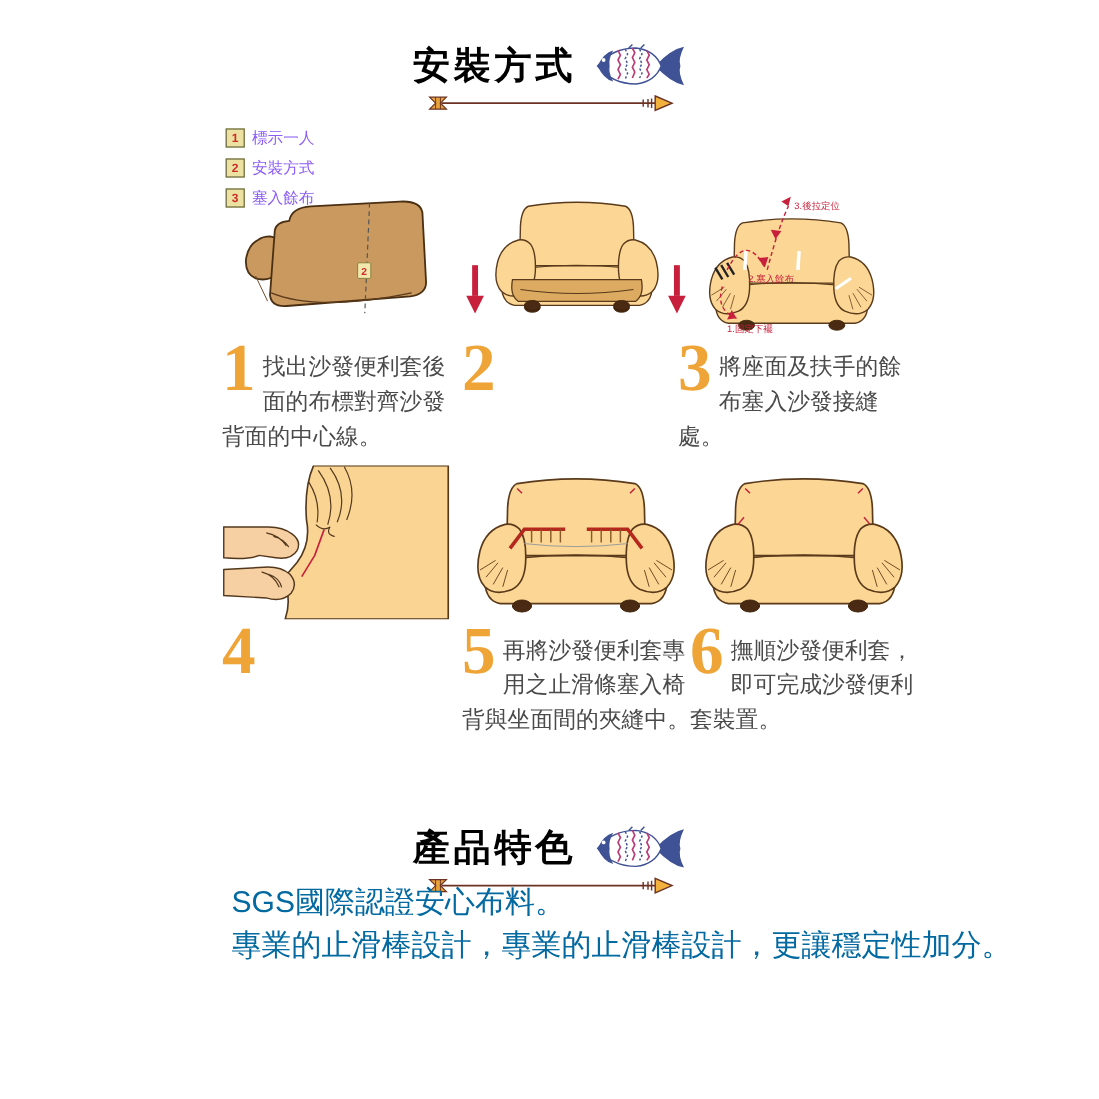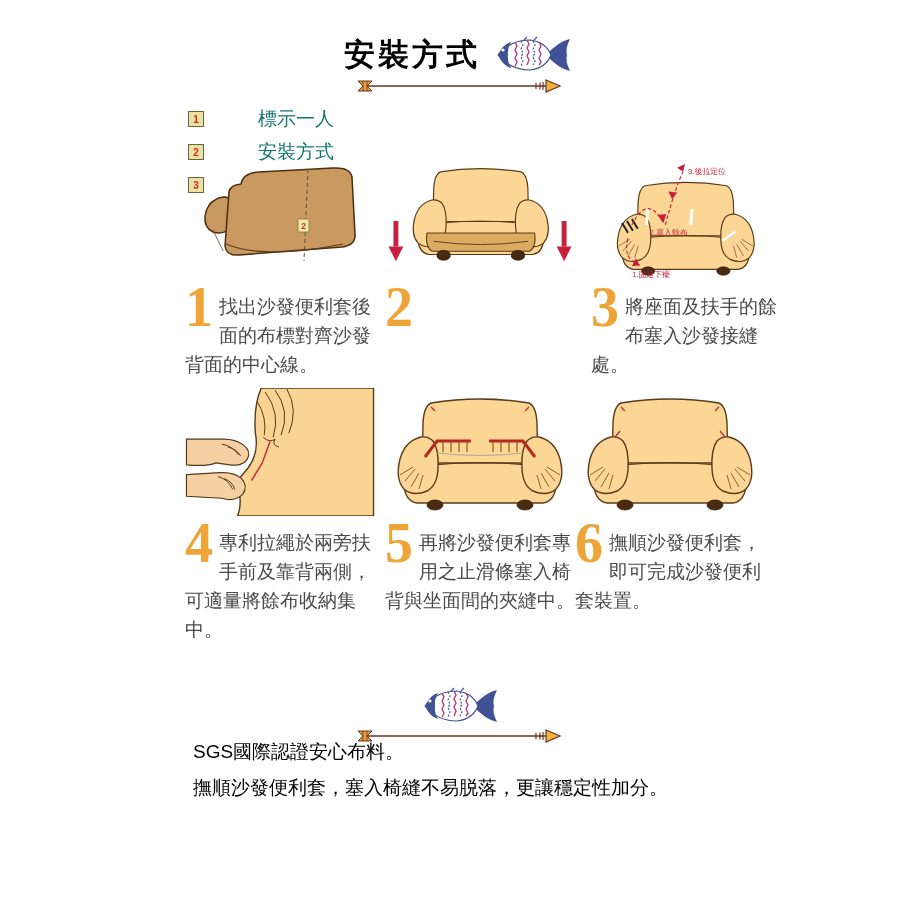--- a/index.html
+++ b/index.html
@@ -11,21 +11,21 @@
   .sec-title-row{display:flex;align-items:center;gap:10px;}
   .sec-title{margin:0;font-size:31px;font-weight:bold;letter-spacing:3px;color:#000000;}
   .fish{width:82px;height:40px;}
   .arrowline{width:208px;height:18px;margin-top:1px;}
 
   
   .legend{position:absolute;left:188px;top:106px;list-style:none;margin:0;padding:0;}
   .legend li{display:flex;align-items:center;gap:6px;margin-bottom:7px;}
   .lg-box{display:inline-flex;align-items:center;justify-content:center;width:14px;height:14px;
           background:#ece1a0;border:1px solid #66663c;font-size:10px;font-weight:bold;color:#cf2b2b;}
-  .lg-label{font-size:19px;color:#0f766e;margin-left:48px;}
+  .lg-label{font-size:13px;color:#8b5cf6;}
 
   
   .step{position:absolute;width:192px;}
   .illus{width:190px;height:120px;}
   .illus.tall{height:128px;}
   .illus svg{width:100%;height:100%;display:block;}
   .step-body{padding-top:12px;font-size:19px;line-height:29px;color:#4a4a4a;}
   .step-num{float:left;font-family:"Liberation Serif",serif;font-weight:bold;font-size:56px;
             line-height:30px;color:#efa438;margin:0 6px 0 0;}
 
@@ -42,21 +42,21 @@
   .teeth{fill:none;stroke:#8a5a28;stroke-width:1.2;}
   .whiteslit{stroke:#fff;stroke-width:3;fill:none;}
   .anno{font-family:"Liberation Sans",sans-serif;font-size:8px;fill:#c8203c;}
   .tagbox{fill:#f1e7ac;stroke:#8a7d3e;stroke-width:0.8;}
   .tagnum{font-family:"Liberation Sans",sans-serif;font-size:8.5px;fill:#cf2b2b;text-anchor:middle;font-weight:bold;}
   .hand{fill:#f6d0a2;stroke:#53381c;stroke-width:1.2;}
   .fold{fill:none;stroke:#53381c;stroke-width:1;}
 
   
   .features{position:absolute;left:193px;top:742px;margin:0;padding:0;list-style:none;}
-  .features li{font-size:19px;line-height:20px;margin-bottom:16px;color:#000000;}
+  .features li{font-size:25px;line-height:20px;margin-bottom:16px;color:#0369a1;}
 </style>
 </head>
 <body>
 
 <div class="page">
 
   <svg width="0" height="0" style="position:absolute" aria-hidden="true">
     <defs>
       <g id="sofa">
         <path class="sf" d="M46,12 Q95,4 144,12 Q151,15 152,32 L153,76 L37,76 L38,32 Q39,15 46,12 Z"></path>
@@ -149,21 +149,21 @@
           <rect class="red" x="178" y="62" width="5" height="26"></rect>
           <polygon class="red" points="173,88 188,88 180.5,103"></polygon>
         </g>
       </svg>
     </div>
     <div class="step-body">
       <span class="step-num">2</span>
     </div>
   </div>
 
-  <div class="step" style="left:591px;top:160px">
+  <div class="step" style="left:565px;top:160px">
     <div class="illus">
       <svg viewBox="0 0 190 122">
         <g transform="translate(14,16) scale(0.85)">
           <use href="#sofa"></use>
           <use href="#wrinkles"></use>
         </g>
         <path class="whiteslit" d="M56,50 L55,66 M101,50 L100,66"></path>
         <path d="M30,64 l6,10 M35,62 l6,10 M40,60 l6,10" stroke="#222" stroke-width="2" fill="none"></path>
         <path d="M132,82 l13,-9" stroke="#fff" stroke-width="2.5"></path>
         <path class="reddash" d="M40,66 Q56,34 72,64"></path>
@@ -193,21 +193,21 @@
         <path class="fold" d="M72,14 Q82,30 79,48"></path>
         <path class="fold" d="M78,50 q6,6 12,2 q-4,6 4,8"></path>
         <path class="redln" d="M85,54 L77,76 M77,76 L66,94"></path>
         <path class="hand" d="M0,52 L38,52 Q50,52 58,58 Q66,64 62,72 Q57,80 44,78 L30,76 Q20,80 0,78 Z"></path>
         <path class="fold" d="M42,60 q9,2 13,9 M36,57 q11,2 17,11"></path>
         <path class="hand" d="M0,88 L34,86 Q48,85 56,92 Q63,100 57,108 Q49,116 36,112 L0,110 Z"></path>
         <path class="fold" d="M38,92 q9,3 11,11 M32,90 q11,3 15,13"></path>
       </svg>
     </div>
     <div class="step-body">
-      <span class="step-num">4</span><span class="step-text">專利拉繩於兩旁扶手前及靠背兩側，可適量將餘布收納集中。</span>
+      <span class="step-num">4</span>
     </div>
   </div>
 
   <div class="step" style="left:385px;top:388px">
     <div class="illus tall">
       <svg viewBox="0 0 190 122">
         <use href="#sofa"></use>
         <use href="#wrinkles"></use>
         <path d="M46,16 l4,4 M144,16 l-4,4" stroke="#c8203c" stroke-width="1.2"></path>
         <path d="M52,62 Q95,67 138,62" stroke="#9a9a9a" stroke-width="0.8" fill="none"></path>
@@ -234,20 +234,21 @@
         <path d="M40,46 l5,-6 M150,46 l-5,-6 M46,16 l4,4 M144,16 l-4,4" stroke="#c8203c" stroke-width="1.2"></path>
       </svg>
     </div>
     <div class="step-body">
       <span class="step-num">6</span><span class="step-text">撫順沙發便利套，即可完成沙發便利套裝置。</span>
     </div>
   </div>
 
   <div class="sec-header" style="top:686px">
     <div class="sec-title-row">
+      <h1 class="sec-title">產品特色</h1>
       <svg class="fish" viewBox="0 0 82 40">
         <path d="M56,20 Q69,6 80,4 Q75,14 77,20 Q75,26 80,36 Q69,34 56,20 Z" fill="#3f5296"></path>
         <path d="M8,20 Q20,5 40,5 Q56,7 61,20 Q56,33 40,35 Q20,35 8,20 Z" fill="#fff" stroke="#3f5296" stroke-width="1.2"></path>
         <path d="M8,20 Q13,9 21,7 Q17,14 18,20 Q17,26 21,33 Q13,31 8,20 Z" fill="#3f5296"></path>
         <circle cx="13" cy="15" r="1.6" fill="#fff"></circle>
         <polyline points="25,7 27,11 25,15 27,19 25,23 27,27 25,31" fill="none" stroke="#b93e78" stroke-width="1.4"></polyline>
         <polyline points="31,6 33,10 31,14 33,18 31,22 33,26 31,31" fill="none" stroke="#3f5296" stroke-width="1.2" stroke-dasharray="2,1.6"></polyline>
         <polyline points="37,5 39,9 37,13 39,17 37,21 39,25 37,30" fill="none" stroke="#b93e78" stroke-width="1.4"></polyline>
         <polyline points="43,6 45,10 43,14 45,18 43,22 45,26 43,30" fill="none" stroke="#3f5296" stroke-width="1.2" stroke-dasharray="2,1.6"></polyline>
         <polyline points="49,7 51,11 49,15 51,19 49,23 51,27 49,30" fill="none" stroke="#b93e78" stroke-width="1.4"></polyline>
@@ -258,16 +259,16 @@
       <path d="M4,4 L18,4 L13,9 L18,14 L4,14 L9,9 Z" fill="#e8a23a" stroke="#6b3324" stroke-width="1"></path>
       <path d="M9,4 L9,14 M13,4 L13,14" stroke="#6b3324" stroke-width="0.8"></path>
       <line x1="14" y1="9" x2="192" y2="9" stroke="#6b3324" stroke-width="1.5"></line>
       <path d="M182,6 v6 M186,5.5 v7 M189,5 v8" stroke="#6b3324" stroke-width="1.2"></path>
       <polygon points="192,3 206,9 192,15" fill="#f2b03c" stroke="#6b3324" stroke-width="1.2"></polygon>
     </svg>
   </div>
 
   <ul class="features">
     <li>SGS國際認證安心布料。</li>
-    <li>撫順沙發便利套，塞入椅縫不易脱落，更讓穩定性加分。</li>
+    <li>專業的止滑棒設計，專業的止滑棒設計，更讓穩定性加分。</li>
   </ul>
 
 </div>
 
 </body></html>

